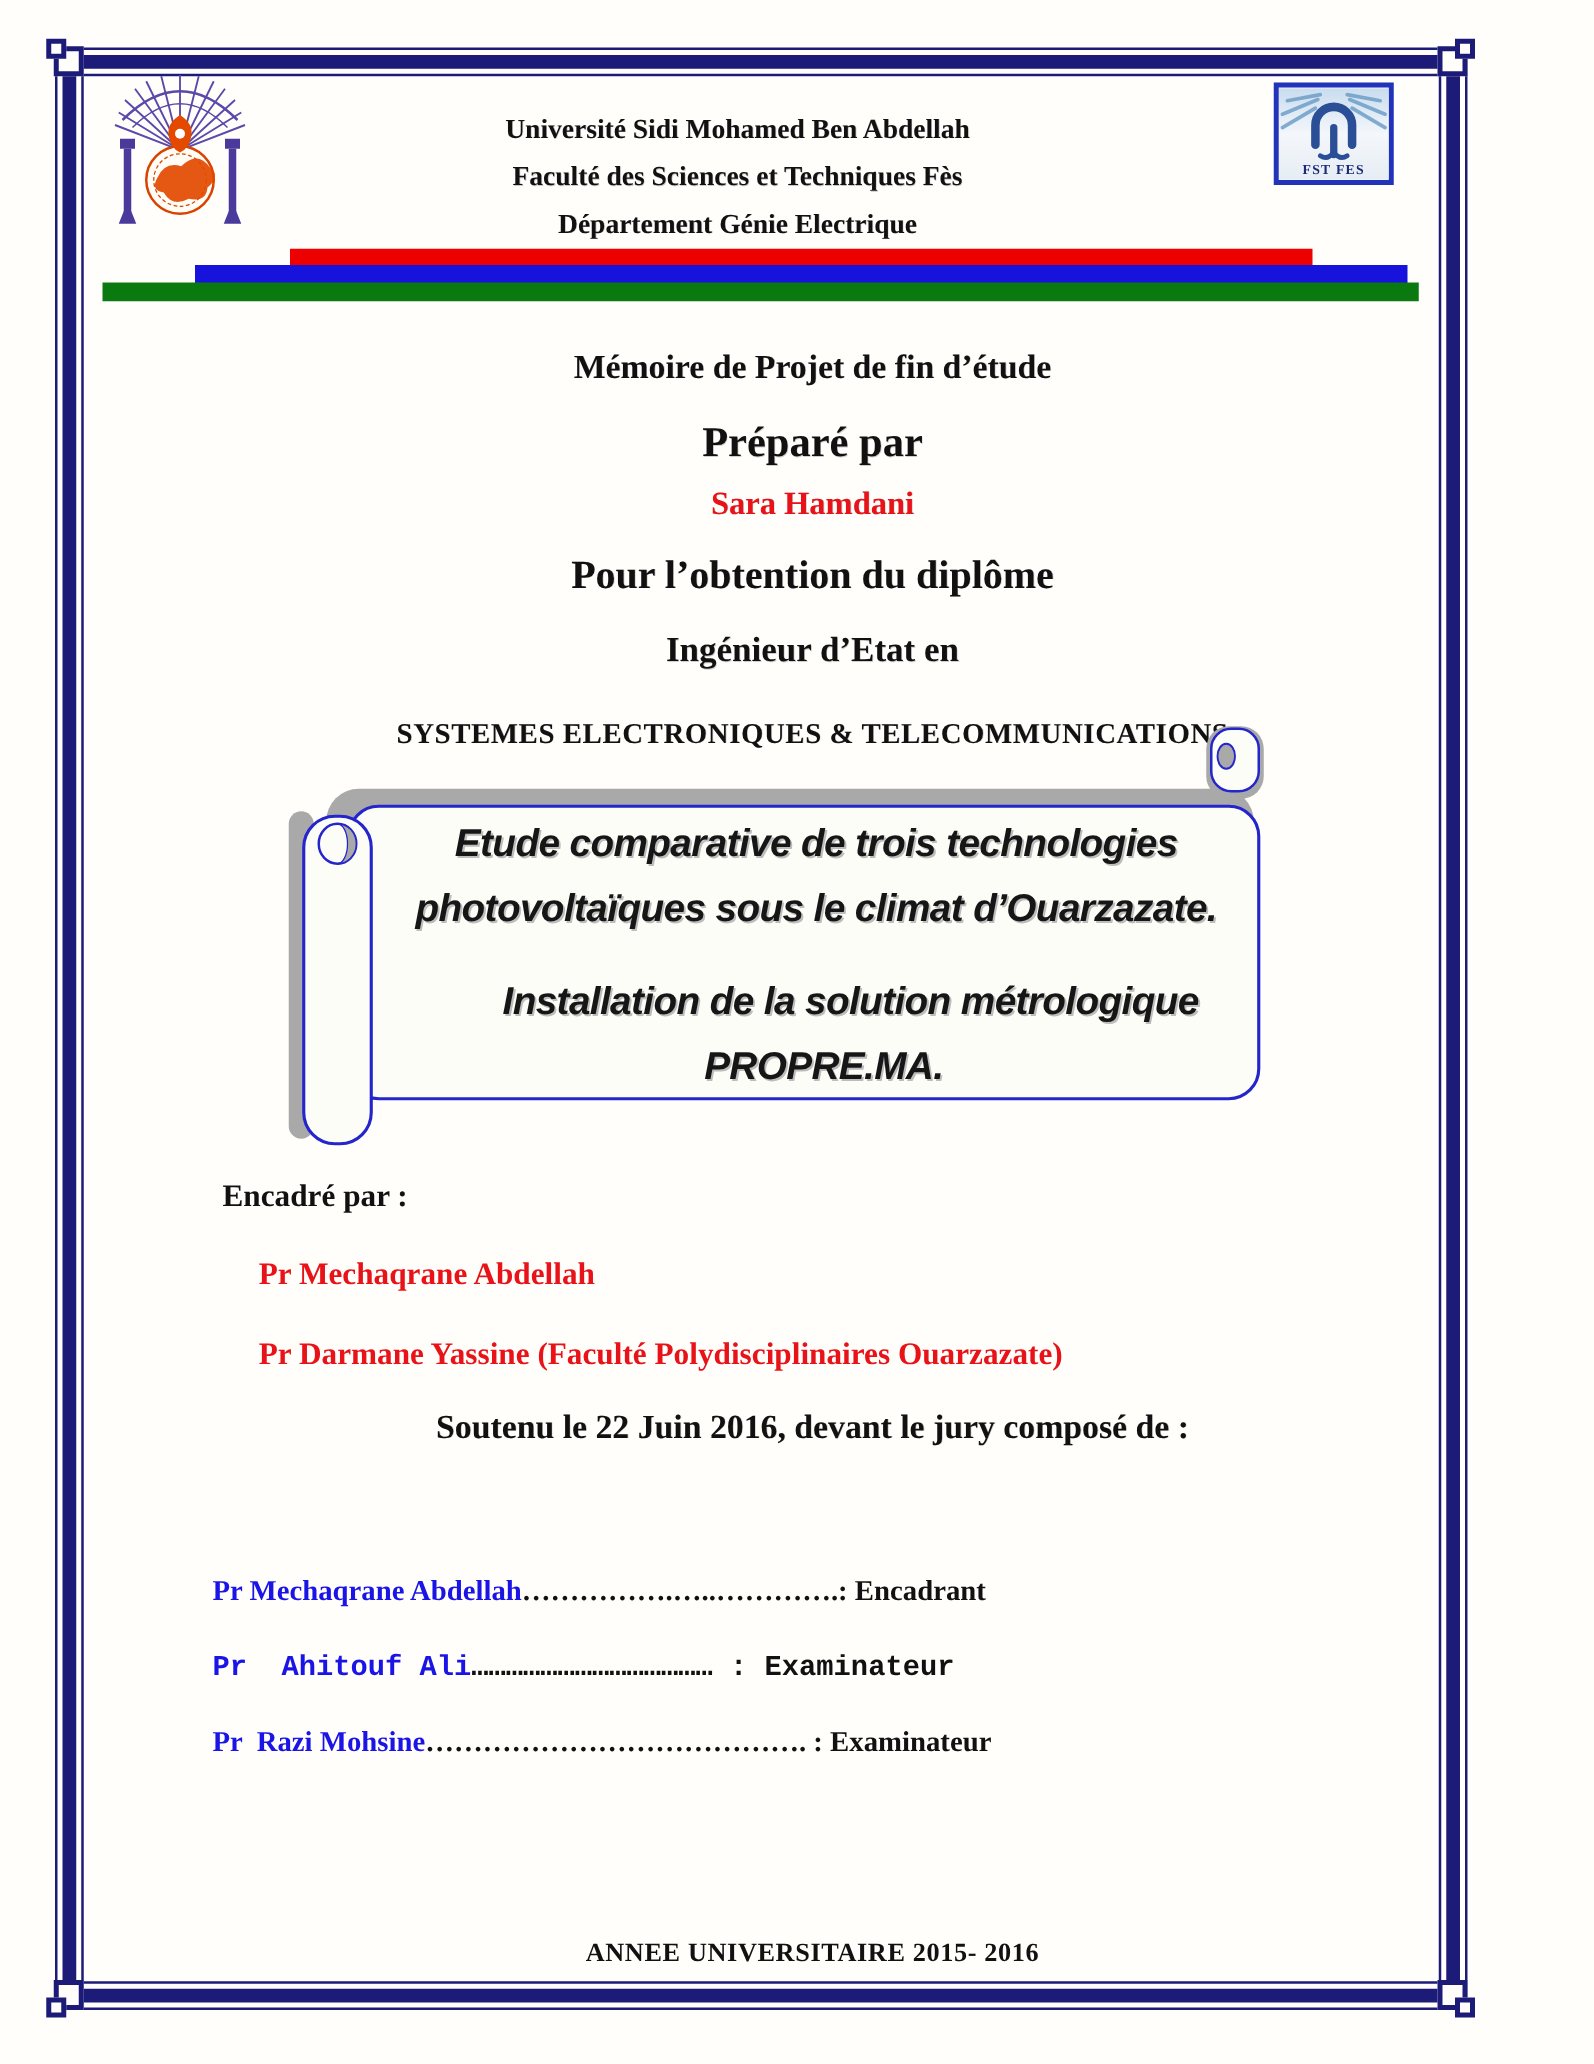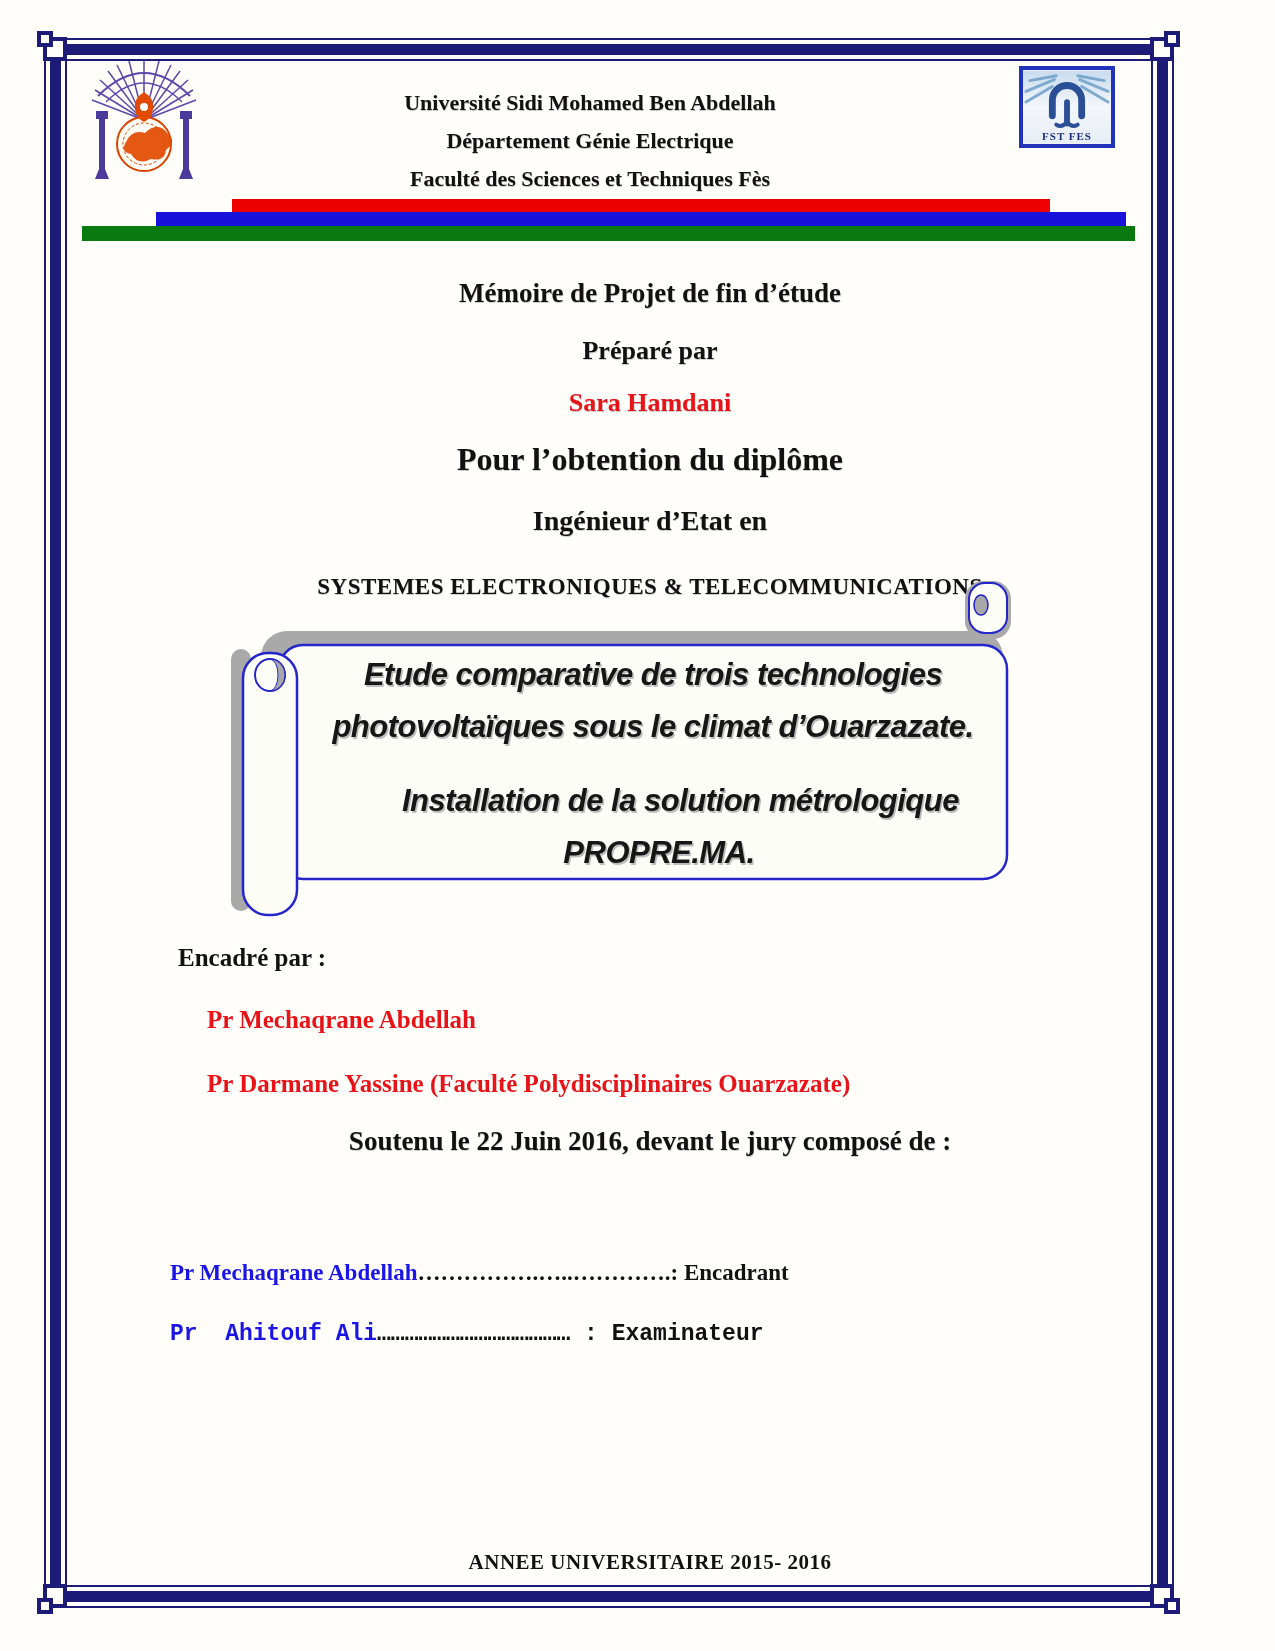--- a/index.html
+++ b/index.html
@@ -40,21 +40,21 @@
   .fst-caption{position:absolute;left:0;right:0;bottom:2px;text-align:center;
     font-weight:bold;font-size:11px;letter-spacing:1px;color:#1c2a7a;}
   .bar{position:absolute;}
   .bar-red  {left:232px;top:199px;width:818px;height:14px;background:var(--bar-red);}
   .bar-blue {left:156px;top:212px;width:970px;height:15px;background:var(--bar-blue);}
   .bar-green{left:82px; top:226px;width:1053px;height:15px;background:var(--bar-green);}
   
   .center-col{position:absolute;left:70px;width:1160px;text-align:center;font-weight:bold;
     text-shadow:.5px .5px 0 #cfcfcf;}
   .l-memoire  {top:278px;font-size:27px;}
-  .l-prepare  {top:336px;font-size:26px;}
+  .l-prepare  {top:336px;font-size:34px;}
   .l-author   {top:388px;font-size:26px;color:var(--accent-red);}
   .l-obtention{top:441px;font-size:32px;}
   .l-ingenieur{top:505px;font-size:28px;}
   .l-program  {top:574px;font-size:23px;letter-spacing:.5px;}
   
   .scroll{position:absolute;left:213px;top:575px;width:810px;height:345px;}
   .scroll svg{position:absolute;left:0;top:0;width:100%;height:100%;}
   .scroll-text{position:absolute;left:90px;width:700px;top:74px;text-align:center;
     font-family:Liberation Sans, sans-serif;font-style:italic;font-weight:bold;
     font-size:31px;line-height:52px;letter-spacing:-0.5px;color:#161616;
@@ -129,22 +129,22 @@
       <circle cx="60" cy="84" r="27" fill="#fffdf6" stroke="#d84400" stroke-width="2"></circle>
       <circle cx="60" cy="84" r="21" fill="none" stroke="#d84400" stroke-width="1" stroke-dasharray="3 2"></circle>
       <path d="M42 82 q6 -13 19 -9 q13 -13 23 1 q9 7 -2 16 q-1 12 -15 9 q-13 7 -20 -5 q-11 -2 -5 -12 z" fill="#e34a00" opacity="0.92"></path>
       <path d="M60 32 q11 7 9 17 q-1 9 -9 13 q-8 -4 -9 -13 q-2 -10 9 -17 z" fill="#e34a00"></path>
       <circle cx="60" cy="47" r="4" fill="#fff"></circle>
     </svg>
   </div>
 
   <div class="header-text">
     <div>Université Sidi Mohamed Ben Abdellah</div>
+    <div>Faculté des Sciences et Techniques Fès</div>
     <div>Département Génie Electrique</div>
-    <div>Faculté des Sciences et Techniques Fès</div>
   </div>
 
   <div class="fst-logo">
     <svg viewBox="0 0 90 74">
       <defs>
         <linearGradient id="fstbg" x1="0" y1="0" x2="0" y2="1">
           <stop offset="0" stop-color="#c9dcee"></stop>
             <stop offset=".5" stop-color="#f4f7fb"></stop>
             <stop offset="1" stop-color="#e6edf4"></stop>
         </linearGradient>
@@ -208,16 +208,19 @@
   <div class="l-sup2">Pr Darmane Yassine (Faculté Polydisciplinaires Ouarzazate)</div>
 
   <div class="center-col l-soutenu">Soutenu le 22 Juin 2016, devant le jury composé de :</div>
 
   <div class="jury-row jury-1">
     <span class="jury-name">Pr Mechaqrane Abdellah</span><span class="jury-dots">…………….…..………….:</span><span class="jury-role"> Encadrant</span>
   </div>
   <div class="jury-row jury-2">
     <span class="jury-name">Pr  Ahitouf Ali</span><span class="jury-dots">……………………………………</span><span class="jury-role"> : Examinateur</span>
   </div>
+  <div class="jury-row jury-3">
+    <span class="jury-name">Pr  Razi Mohsine</span><span class="jury-dots">………………………………….</span><span class="jury-role"> : Examinateur</span>
+  </div>
 
   <div class="center-col l-footer">ANNEE UNIVERSITAIRE 2015- 2016</div>
 
 </div>
 
 </body></html>

